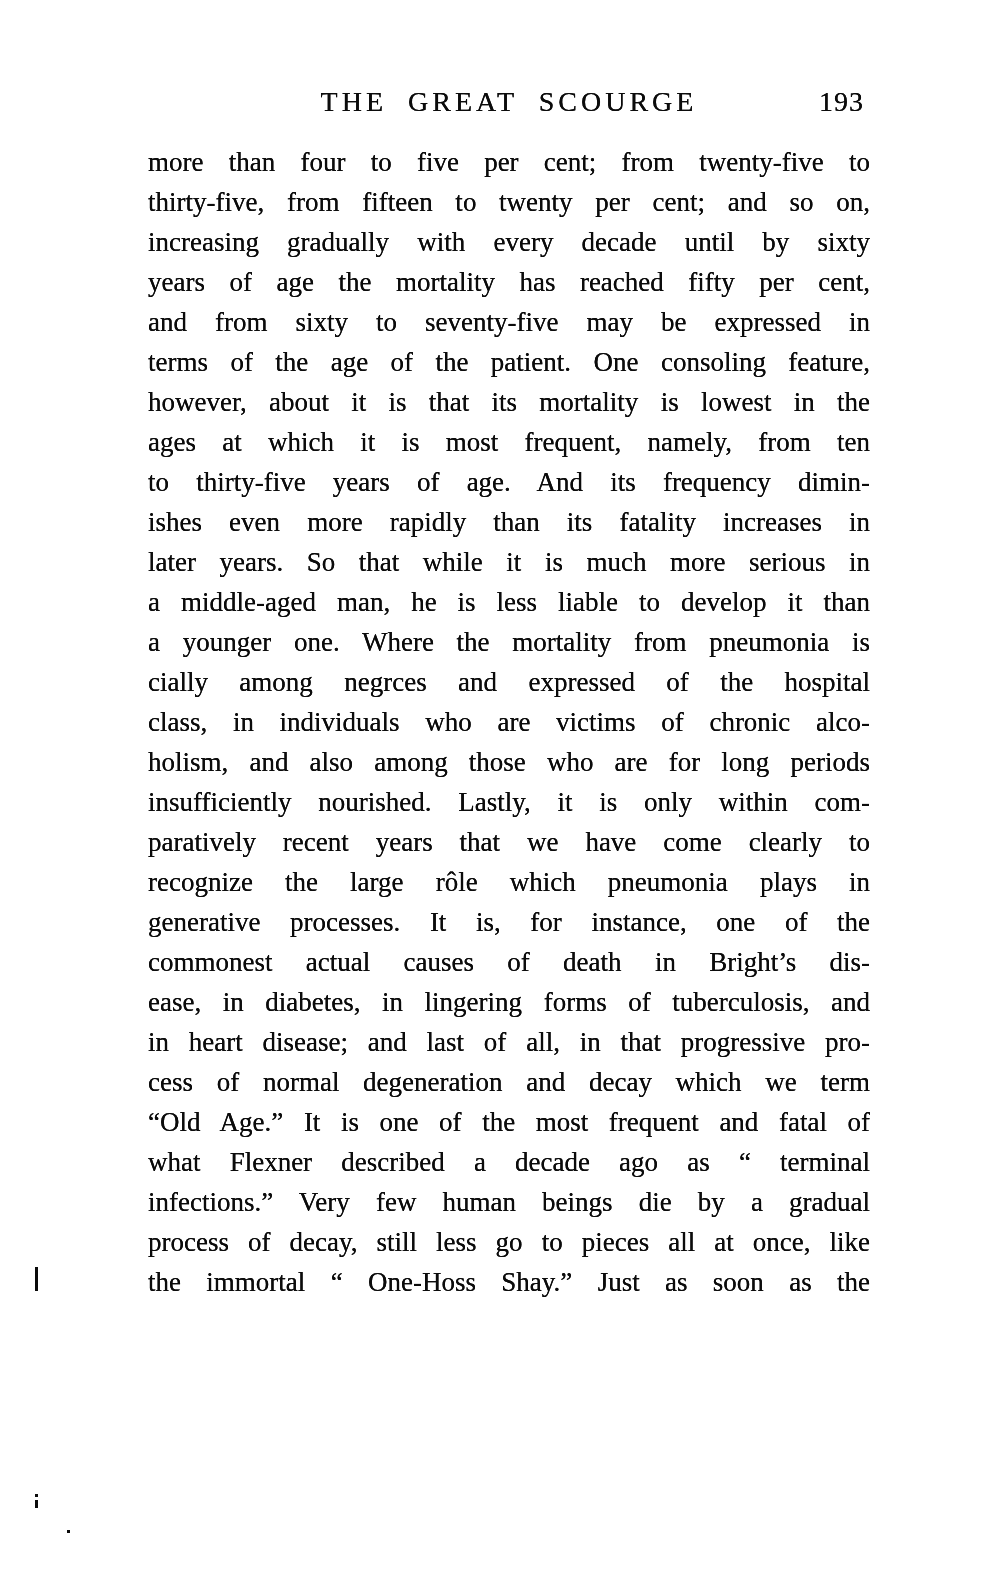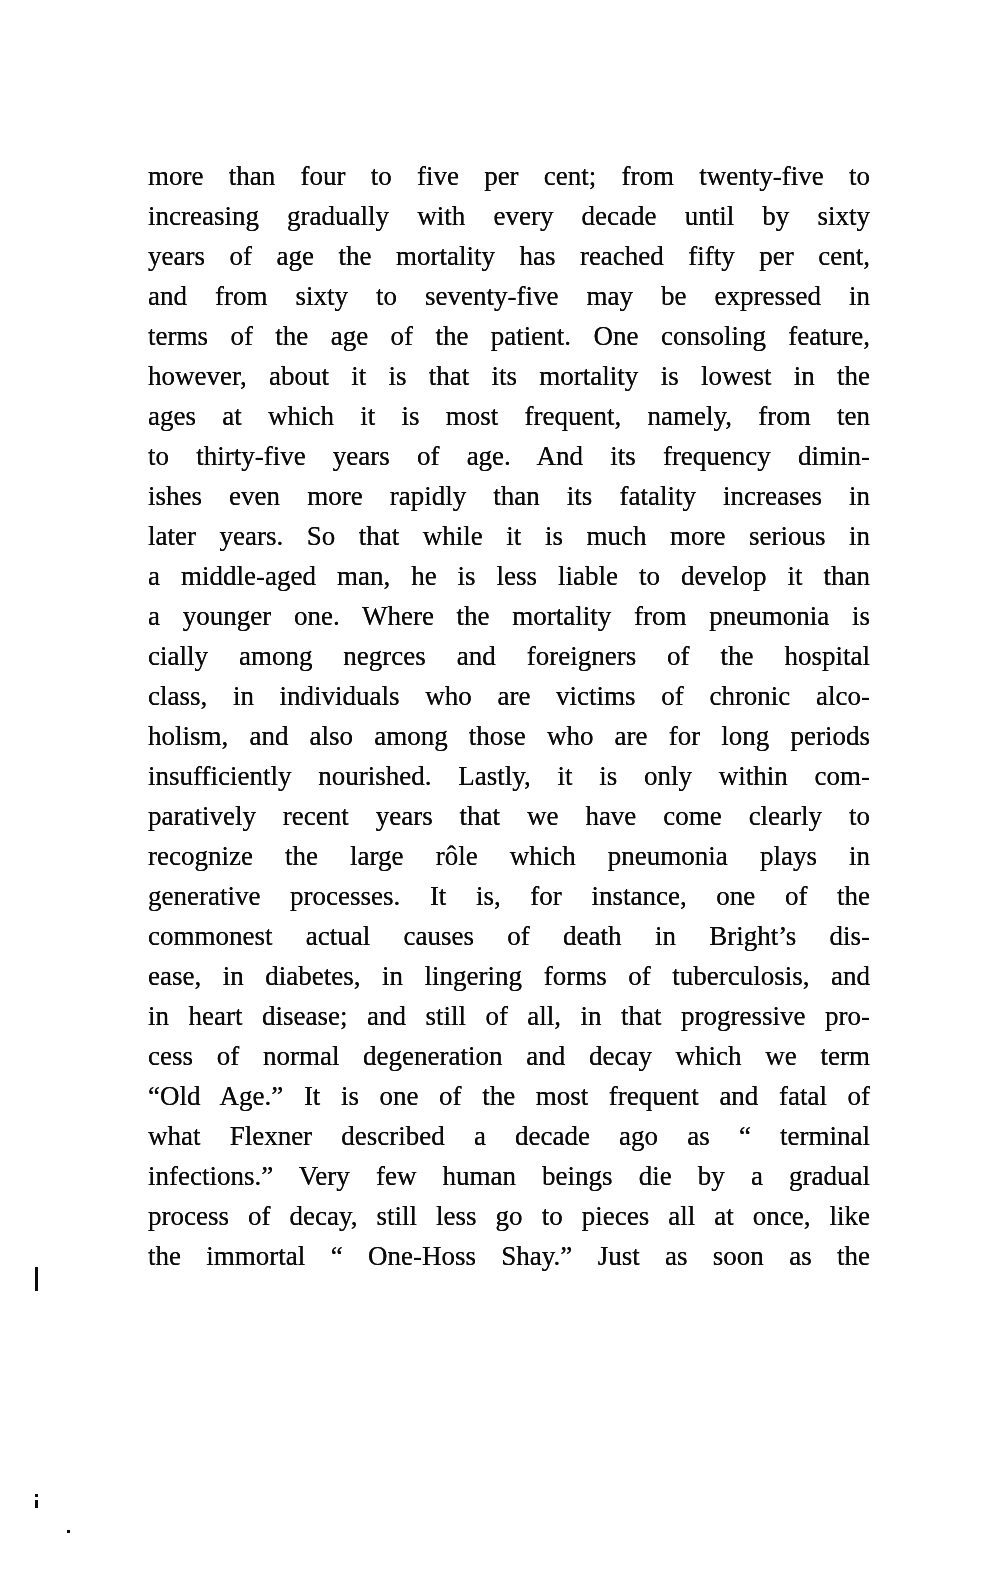--- a/index.html
+++ b/index.html
@@ -44,21 +44,20 @@
     font-size: 28px;
     line-height: 32px;
     letter-spacing: 1px;
     text-shadow: 0 0 0.5px currentColor;
   }
   .body-text {
     position: absolute;
     left: 148px;
     top: 142px;
     width: 722px;
-    margin-top: 14px;
   }
   .line {
     height: 40px;
     line-height: 40px;
     font-size: 27px;
     text-align: justify;
     text-align-last: justify;
     -moz-text-align-last: justify;
     white-space: nowrap;
     overflow: visible;
@@ -105,44 +104,49 @@
     width: 3px;
     height: 3px;
     background: #0b0b0b;
   }
 </style>
 </head>
 <body>
 
 <div class="page">
 
+  <div class="header">
+    <div class="running-title">THE GREAT SCOURGE</div>
+    <div class="page-number">193</div>
+  </div>
 
   <div class="body-text">
     <div class="line">more than four to five per cent; from twenty-five to</div>
+    <div class="line">thirty-five, from fifteen to twenty per cent; and so on,</div>
     <div class="line">increasing gradually with every decade until by sixty</div>
     <div class="line">years of age the mortality has reached fifty per cent,</div>
     <div class="line">and from sixty to seventy-five may be expressed in</div>
     <div class="line">terms of the age of the patient.  One consoling feature,</div>
     <div class="line">however, about it is that its mortality is lowest in the</div>
     <div class="line">ages at which it is most frequent, namely, from ten</div>
     <div class="line">to thirty-five years of age.  And its frequency dimin-</div>
     <div class="line">ishes even more rapidly than its fatality increases in</div>
     <div class="line">later years.  So that while it is much more serious in</div>
     <div class="line">a middle-aged man, he is less liable to develop it than</div>
     <div class="line">a younger one.  Where the mortality from pneumonia is</div>
-    <div class="line">cially among negrces and foreigners of the hospital</div>
+    <div class="line">cially among negrces and expressed of the hospital</div>
     <div class="line">class, in individuals who are victims of chronic alco-</div>
     <div class="line">holism, and also among those who are for long periods</div>
     <div class="line">insufficiently nourished.  Lastly, it is only within com-</div>
     <div class="line">paratively recent years that we have come clearly to</div>
     <div class="line">recognize the large rôle which pneumonia plays in</div>
     <div class="line">generative processes.  It is, for instance, one of the</div>
     <div class="line">commonest actual causes of death in Bright’s dis-</div>
     <div class="line">ease, in diabetes, in lingering forms of tuberculosis, and</div>
-    <div class="line">in heart disease; and still of all, in that progressive pro-</div>
+    <div class="line">in heart disease; and last of all, in that progressive pro-</div>
     <div class="line">cess of normal degeneration and decay which we term</div>
     <div class="line">“Old Age.”  It is one of the most frequent and fatal of</div>
     <div class="line">what Flexner described a decade ago as “ terminal</div>
     <div class="line">infections.”  Very few human beings die by a gradual</div>
     <div class="line">process of decay, still less go to pieces all at once, like</div>
     <div class="line">the immortal “ One-Hoss Shay.”  Just as soon as the</div>
   </div>
 
   <div class="mark-bar"></div>
   <div class="mark-speck"></div>

